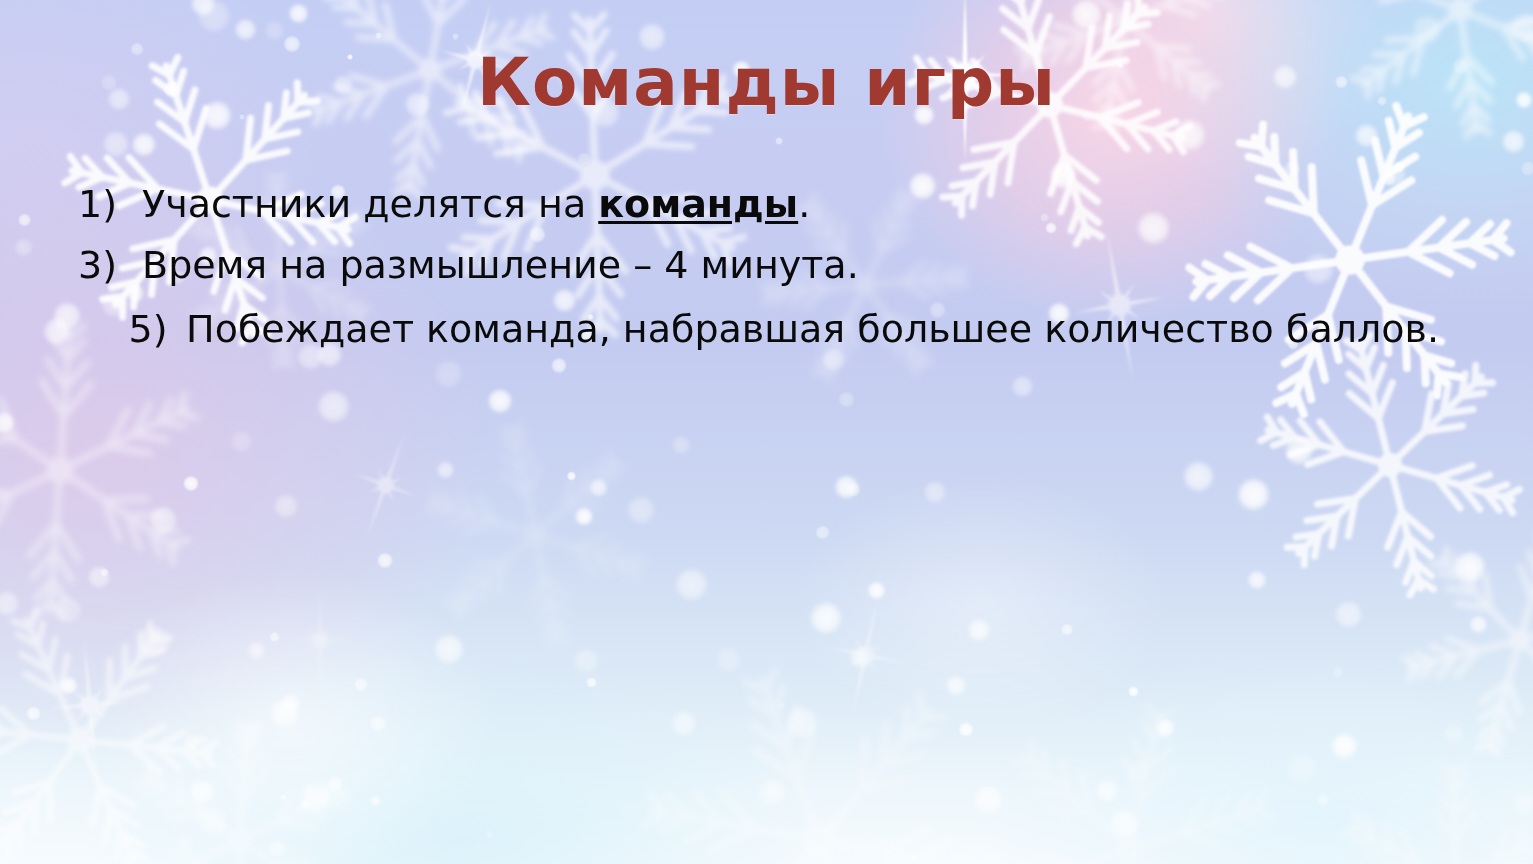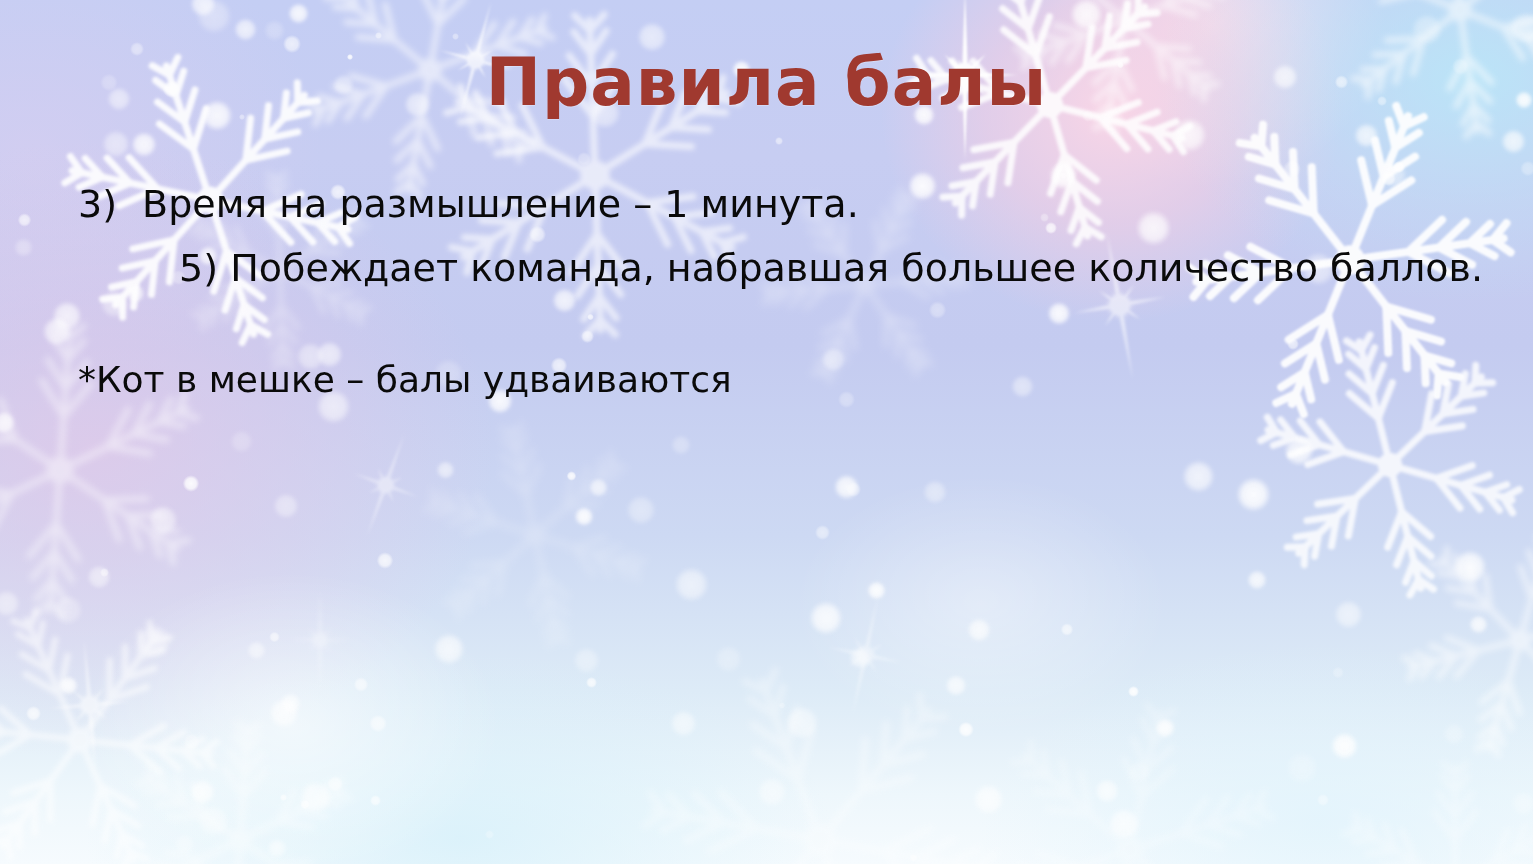--- a/index.html
+++ b/index.html
@@ -125,21 +125,21 @@
     text-justify: inter-word;
     margin: 0 0 4px 0;
     text-indent: 0;
     padding-left: 52px;
   }
   .rule .marker {
     display: inline-block;
     width: 52px;
     margin-left: -52px;
   }
-  .rule.last-full { text-align: right; margin-top: 7px; }
+  .rule.last-full { text-align: center; margin-top: 7px; }
 
   .emph {
     font-weight: bold;
     text-decoration: underline;
     text-underline-offset: 4px;
     text-decoration-thickness: 3px;
   }
 
   .footnote {
     margin-top: 56px;
@@ -1598,32 +1598,34 @@
       <div class="dot" style="left: 973.303px; top: 784.283px; width: 30.3399px; height: 30.3399px; opacity: 0.704038; filter: blur(1.5px);"></div>
       <div class="dot" style="left: 636.619px; top: 21.9501px; width: 30.342px; height: 30.342px; opacity: 0.593776; filter: blur(1.5px);"></div>
       <div class="dot" style="left: 330.132px; top: 184.267px; width: 15.7051px; height: 15.7051px; opacity: 0.740957;"></div>
       <div class="dot" style="left: 137.355px; top: 623.729px; width: 35.046px; height: 35.046px; opacity: 0.399055; filter: blur(1.5px);"></div>
       <div class="dot" style="left: 267.299px; top: 838.857px; width: 19.4909px; height: 19.4909px; opacity: 0.552719; filter: blur(1.5px);"></div>
       <div class="dot" style="left: 58.6376px; top: 676.309px; width: 19.0078px; height: 19.0078px; opacity: 0.886671; filter: blur(1.5px);"></div>
     </div>
 
   <div class="content">
 
-    <div class="slide-title">Правила балы</div>
+    <div class="slide-title">Команды игры</div>
 
     <div class="body-block">
 
-
-
       <p class="rule">
-        <span class="marker">3)</span><span> Время на размышление – 1 минута.</span>
+        <span class="marker">1)</span><span> Участники делятся на </span><span class="emph">команды</span><span>.</span>
+      </p>
+
+
+      <p class="rule">
+        <span class="marker">3)</span><span> Время на размышление – 4 минута.</span>
       </p>
 
 
       <p class="rule last-full">
         <span class="marker">5)</span><span> Побеждает команда, набравшая большее количество баллов.</span>
       </p>
 
-      <p class="rule footnote">*Кот в мешке – балы удваиваются</p>
 
     </div>
   </div>
 </div>
 
 </body></html>

